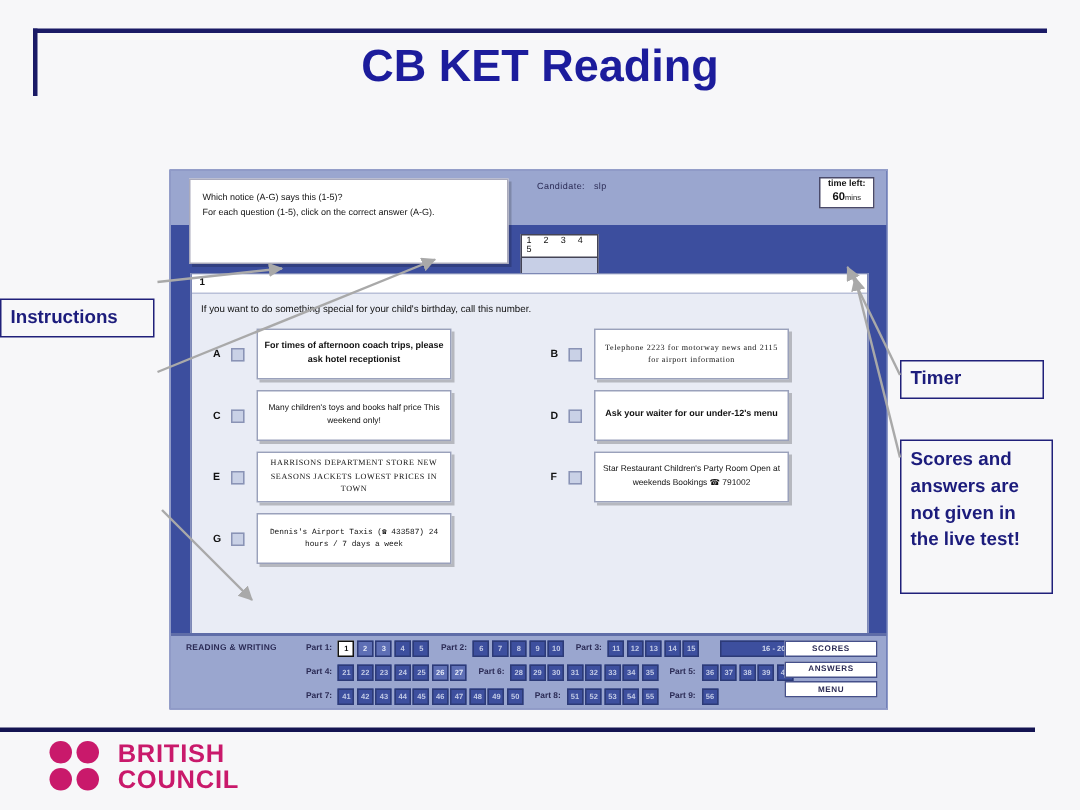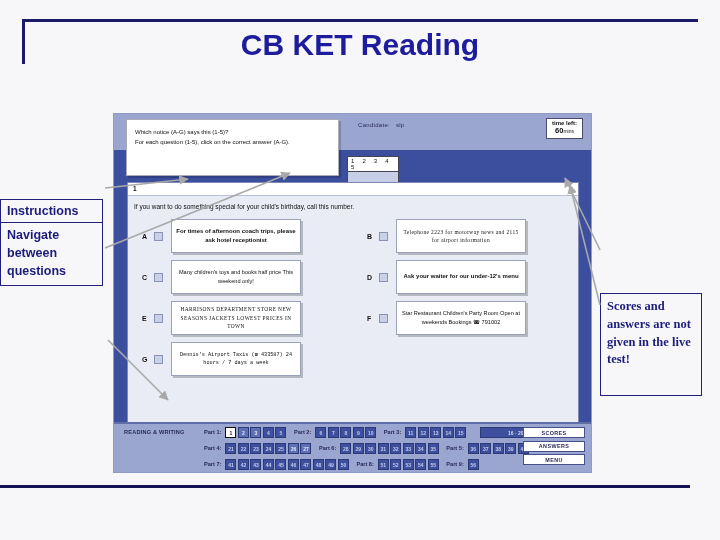--- a/index.html
+++ b/index.html
@@ -59,21 +59,21 @@
     font-size: 12.5px;
     font-weight: bold;
     line-height: 1.42;
     padding: 4px 6px 5px 6px;
     box-sizing: border-box;
   }
   .callout.instructions { left: 0px;   top: 175px; width: 103px; height: 26px; margin-top: 24px; }
   .callout.nav-q        { left: 0px;   top: 222px; width: 103px; height: 64px; }
   .callout.nav-qp       { left: 0px;   top: 308px; width: 107px; height: 160px; }
   .callout.timer        { left: 600px; top: 240px; width: 96px;  height: 26px; }
-  .callout.scores       { left: 600px; top: 293px; width: 102px; height: 103px; font-family: Liberation Serif, serif; }
+  .callout.scores       { left: 600px; top: 293px; width: 102px; height: 103px; }
   .callout.timer, .callout.instructions { padding-top: 3px; }
 
   
   #arrows { position: absolute; left: 0; top: 0; width: 720px; height: 540px; pointer-events: none; }
 
   
   .shot {
     position: absolute;
     left: 113px; top: 113px;
     width: 479px; height: 360px;
@@ -426,37 +426,44 @@
           <div class="sidebtn">SCORES</div>
           <div class="sidebtn">ANSWERS</div>
           <div class="sidebtn">MENU</div>
         </div>
     </div>
   </div>
 
   <div class="callout instructions">
     <span>Instructions</span>
   </div>
-  <div class="callout nav-q">
-    <span>Navigate between questions</span>
+  <div class="callout timer">
+    <span>Timer</span>
   </div>
   <div class="callout scores">
     <span>Scores and answers are not given in the live test!</span>
   </div>
 
   <svg id="arrows" viewBox="0 0 720 540">
     <defs>
       <marker id="ah" markerWidth="7" markerHeight="7" refX="5.5" refY="3" orient="auto">
         <path d="M0,0 L6,3 L0,6 z" fill="#a9a9a9"></path>
       </marker>
     </defs>
     <g stroke="#a9a9a9" stroke-width="1.6" fill="none" marker-end="url(#ah)">
       <line x1="105" y1="188" x2="188" y2="179"></line>
       <line x1="105" y1="248" x2="290" y2="173"></line>
       <line x1="108" y1="340" x2="168" y2="400"></line>
       <line x1="600" y1="250" x2="565" y2="178"></line>
       <line x1="600" y1="305" x2="570" y2="185"></line>
     </g>
   </svg>
 
+  <div class="bc-logo">
+    <span class="bc-dots"><i></i><i></i><i></i><i></i></span>
+    <span class="bc-text">
+      <span style="display:block">BRITISH</span>
+      <span style="display:block">COUNCIL</span>
+    </span>
+  </div>
 
   <div class="bottom-rule"></div>
 </div>
 
 </body></html>

